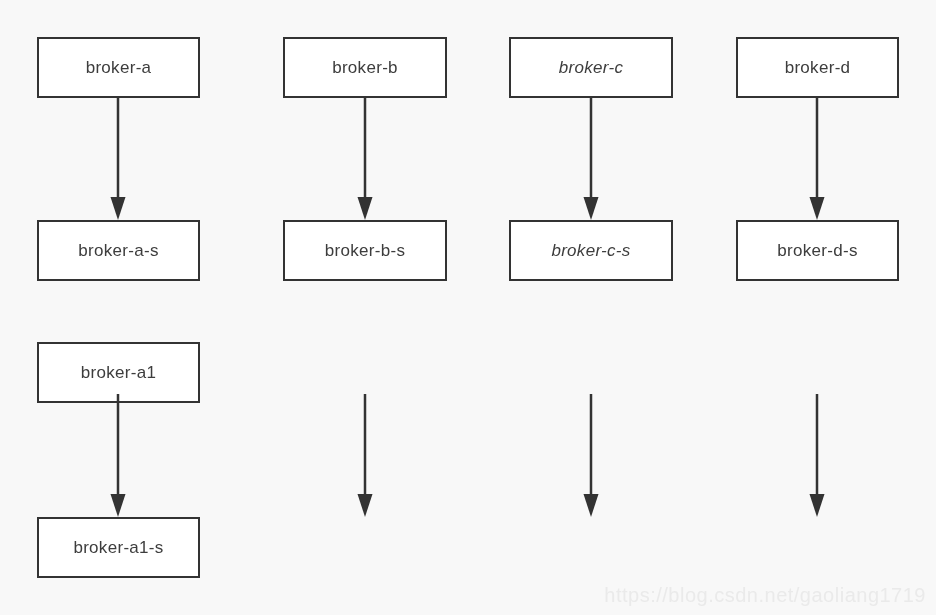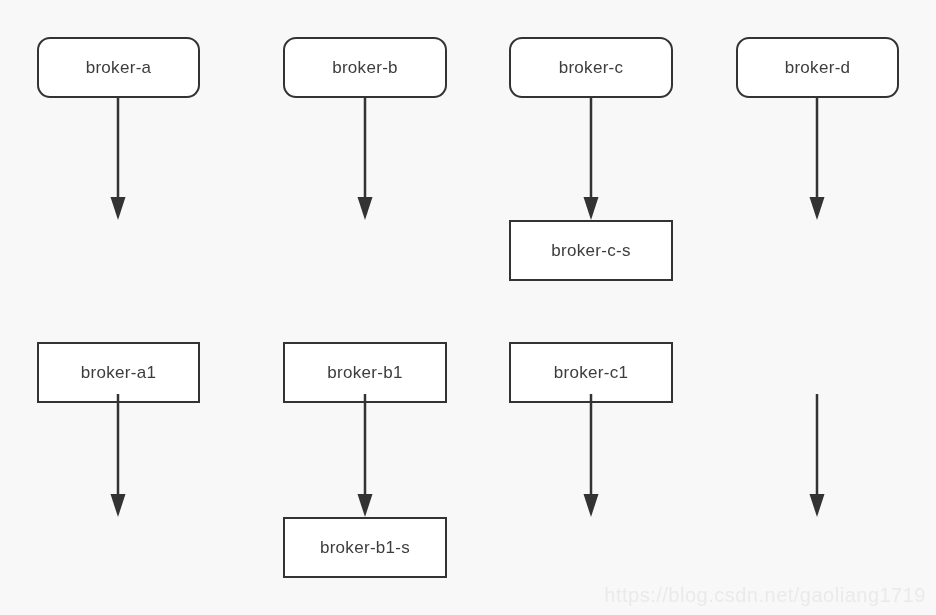--- a/index.html
+++ b/index.html
@@ -23,25 +23,25 @@
     align-items: center;
     justify-content: center;
     font-size: 17px;
     color: #3d3d3d;
     letter-spacing: 0.3px;
   }
 
   
   .c1 { left: 37px;  width: 163px; }
   .c2 { left: 283px; width: 164px; }
-  .c3 { left: 509px; width: 164px; }
+  .c3 { left: 509px; width: 164px; font-style: italic; }
   .c4 { left: 736px; width: 163px; }
 
   
-  .r1.top    { top: 37px; border-radius: 13px;  }
+  .r1.top    { top: 37px;  }
   .r1.bottom { top: 220px; }
   .r2.top    { top: 342px; }
   .r2.bottom { top: 517px; }
 
   .arrow {
     position: absolute;
     width: 20px;
     height: 123px;
   }
   .arrow.r1 { top: 97px; }
@@ -66,54 +66,55 @@
 </head>
 <body>
 
 <div class="canvas">
 
   <div class="node top r1 c1">broker-a</div>
   <svg class="arrow r1 ac1" viewBox="0 0 20 123">
     <line x1="10" y1="0" x2="10" y2="102"></line>
       <polygon points="10,123 2.5,100 17.5,100"></polygon>
   </svg>
+  <div class="node bottom r1 c1">broker-a-s</div>
 
   <div class="node top r1 c2">broker-b</div>
   <svg class="arrow r1 ac2" viewBox="0 0 20 123">
     <line x1="10" y1="0" x2="10" y2="102"></line>
       <polygon points="10,123 2.5,100 17.5,100"></polygon>
   </svg>
+  <div class="node bottom r1 c2">broker-b-s</div>
 
   <div class="node top r1 c3">broker-c</div>
   <svg class="arrow r1 ac3" viewBox="0 0 20 123">
     <line x1="10" y1="0" x2="10" y2="102"></line>
       <polygon points="10,123 2.5,100 17.5,100"></polygon>
   </svg>
   <div class="node top r1 c4">broker-d</div>
 
   <div class="node bottom r1 c3">broker-c-s</div>
   <svg class="arrow r1 ac4" viewBox="0 0 20 123">
     <line x1="10" y1="0" x2="10" y2="102"></line>
       <polygon points="10,123 2.5,100 17.5,100"></polygon>
   </svg>
+  <div class="node bottom r1 c4">broker-d-s</div>
 
   <div class="node top r2 c1">broker-a1</div>
   <svg class="arrow r2 ac1" viewBox="0 0 20 123">
     <line x1="10" y1="0" x2="10" y2="102"></line>
       <polygon points="10,123 2.5,100 17.5,100"></polygon>
   </svg>
+  <div class="node bottom r2 c1">broker-a1-s</div>
 
-  <div class="node top r2 c2">broker-b1</div>
   <svg class="arrow r2 ac2" viewBox="0 0 20 123">
     <line x1="10" y1="0" x2="10" y2="102"></line>
       <polygon points="10,123 2.5,100 17.5,100"></polygon>
   </svg>
-  <div class="node bottom r2 c2">broker-b1-s</div>
 
-  <div class="node top r2 c3">broker-c1</div>
   <svg class="arrow r2 ac3" viewBox="0 0 20 123">
     <line x1="10" y1="0" x2="10" y2="102"></line>
       <polygon points="10,123 2.5,100 17.5,100"></polygon>
   </svg>
 
   <svg class="arrow r2 ac4" viewBox="0 0 20 123">
     <line x1="10" y1="0" x2="10" y2="102"></line>
       <polygon points="10,123 2.5,100 17.5,100"></polygon>
   </svg>
 

